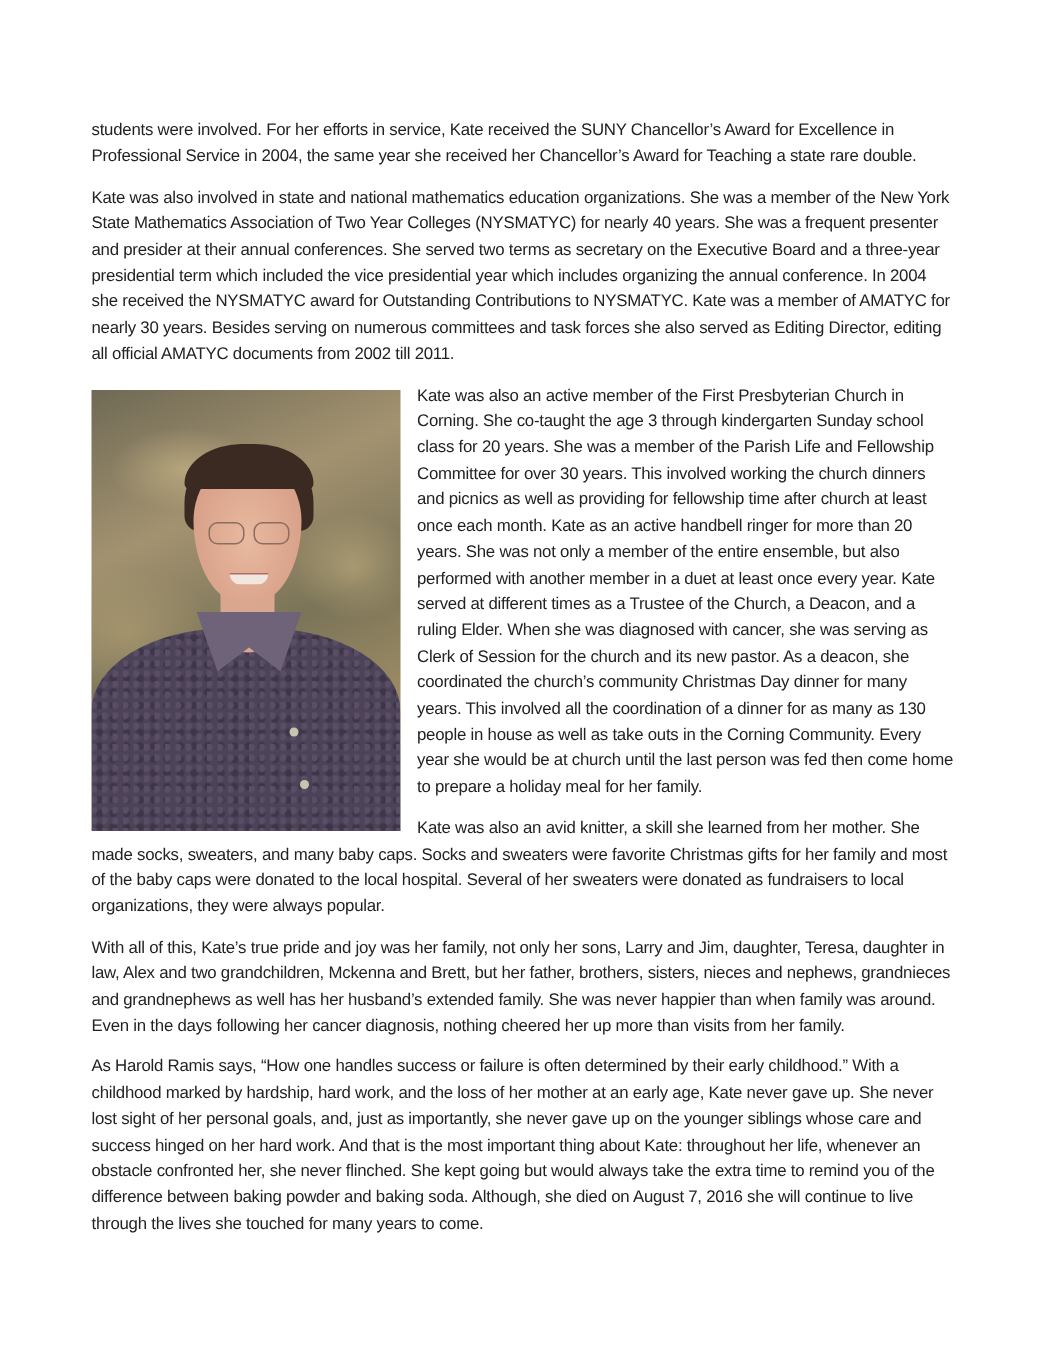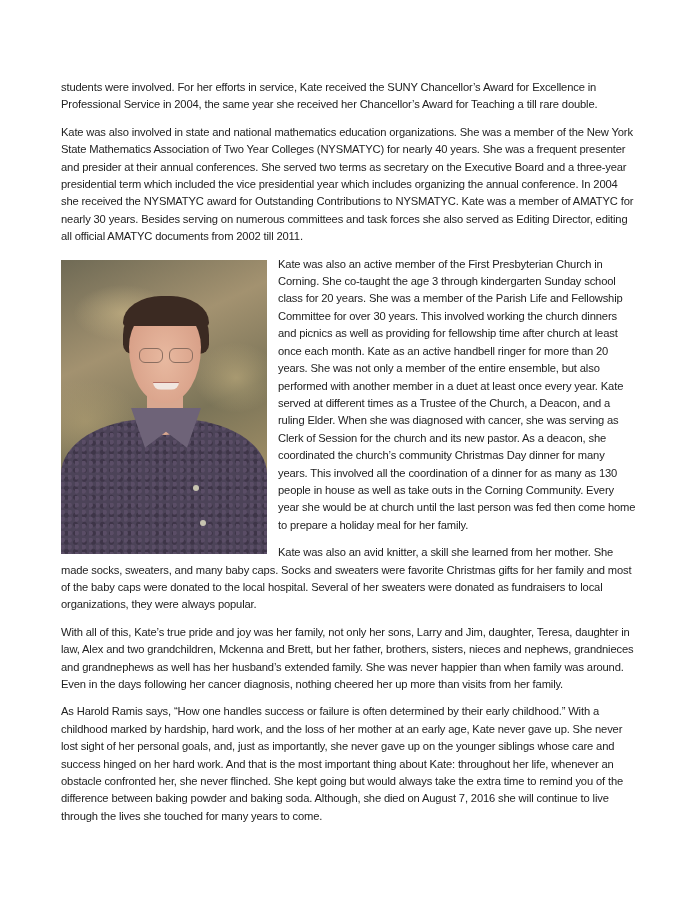--- a/index.html
+++ b/index.html
@@ -60,21 +60,21 @@
     background: #f1e6e0; border-radius: 0 0 13px 13px; border-top: 1.5px solid #b26c62;
   }
   .photo .button { position: absolute; width: 6px; height: 6px; border-radius: 50%; background: #c7c4b0; }
   .photo .b1 { left: 132px; top: 225px; }
   .photo .b2 { left: 139px; top: 260px; }
 </style>
 </head>
 <body>
 
 <div class="page">
-  <p>students were involved.  For her efforts in service, Kate received the SUNY Chancellor’s Award for Excellence in Professional Service in 2004, the same year she received her Chancellor’s Award for Teaching a till rare double.</p>
+  <p>students were involved.  For her efforts in service, Kate received the SUNY Chancellor’s Award for Excellence in Professional Service in 2004, the same year she received her Chancellor’s Award for Teaching a state rare double.</p>
   <p>Kate was also involved in state and national mathematics education organizations.  She was a member of the New York State Mathematics Association of Two Year Colleges (NYSMATYC) for nearly 40 years.  She was a frequent presenter and presider at their annual conferences.  She served two terms as secretary on the Executive Board and a three-year presidential term which included the vice presidential year which includes organizing the annual conference.  In 2004 she received the NYSMATYC award for Outstanding Contributions to NYSMATYC.  Kate was a member of AMATYC for nearly 30 years.  Besides serving on numerous committees and task forces she also served as Editing Director, editing all official AMATYC documents from 2002 till 2011.</p>
 
   <div class="photo" role="img" title="Portrait of Kate, smiling woman with short brown hair and glasses wearing a purple knit sweater against a mottled tan studio backdrop">
     <div class="sweater"></div>
     <div class="neck"></div>
     <div class="collar"></div>
     <div class="hair"></div>
     <div class="face"></div>
     <div class="hair" style="height:30px;border-radius:44px 44px 4px 4px/30px 30px 4px 4px;"></div>
     <div class="glasses">

